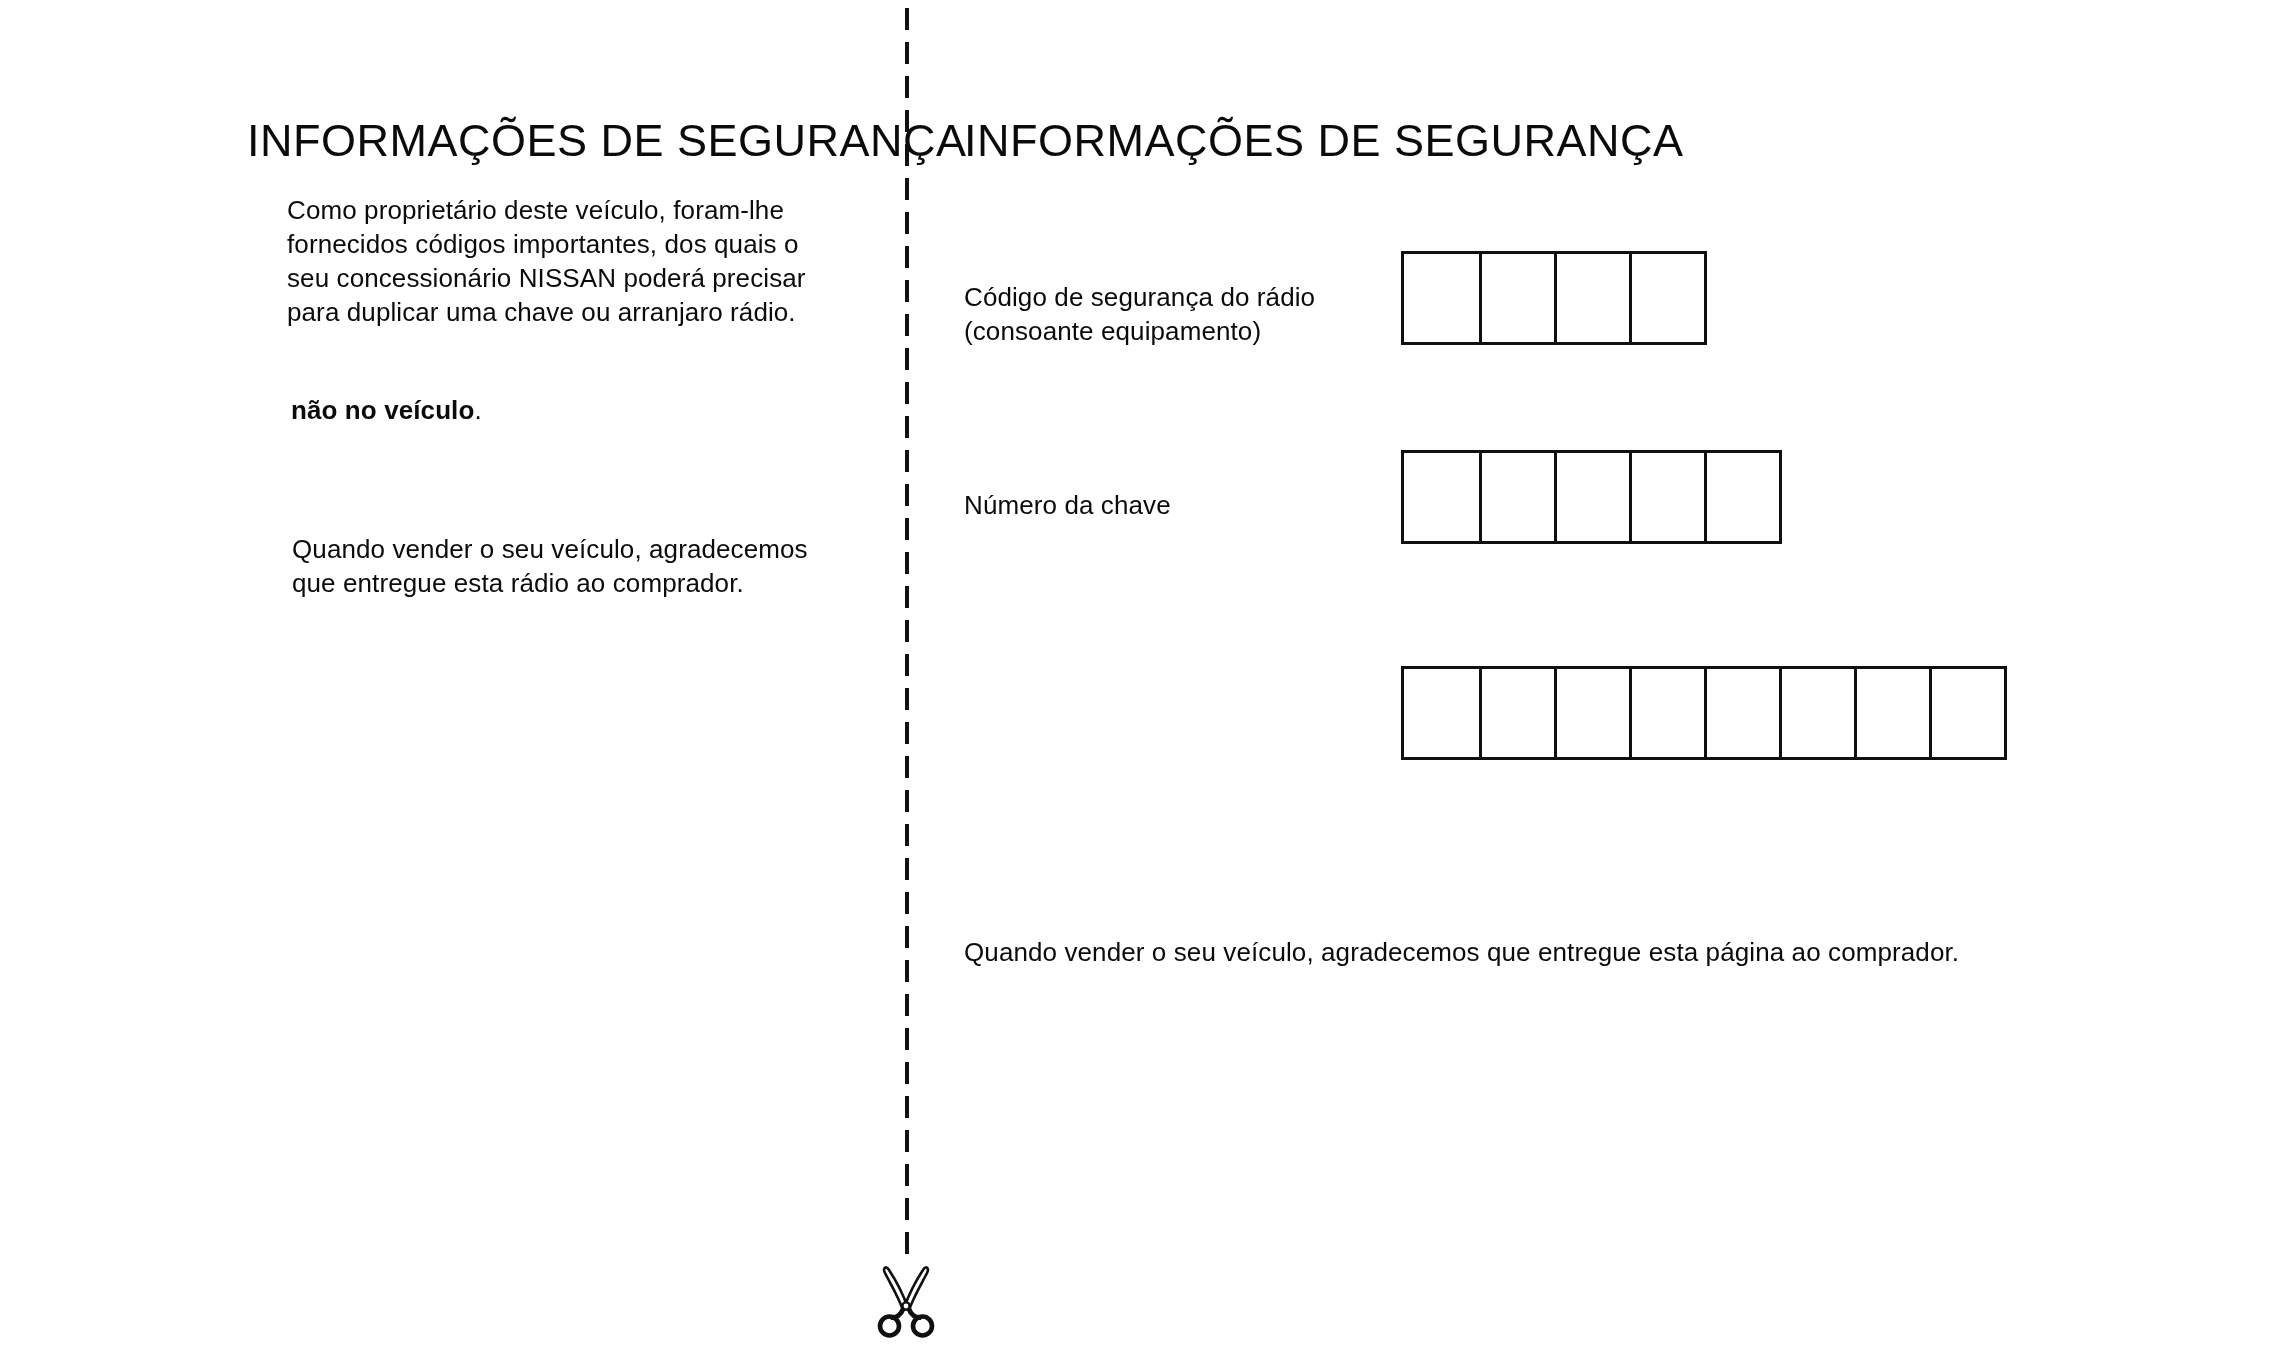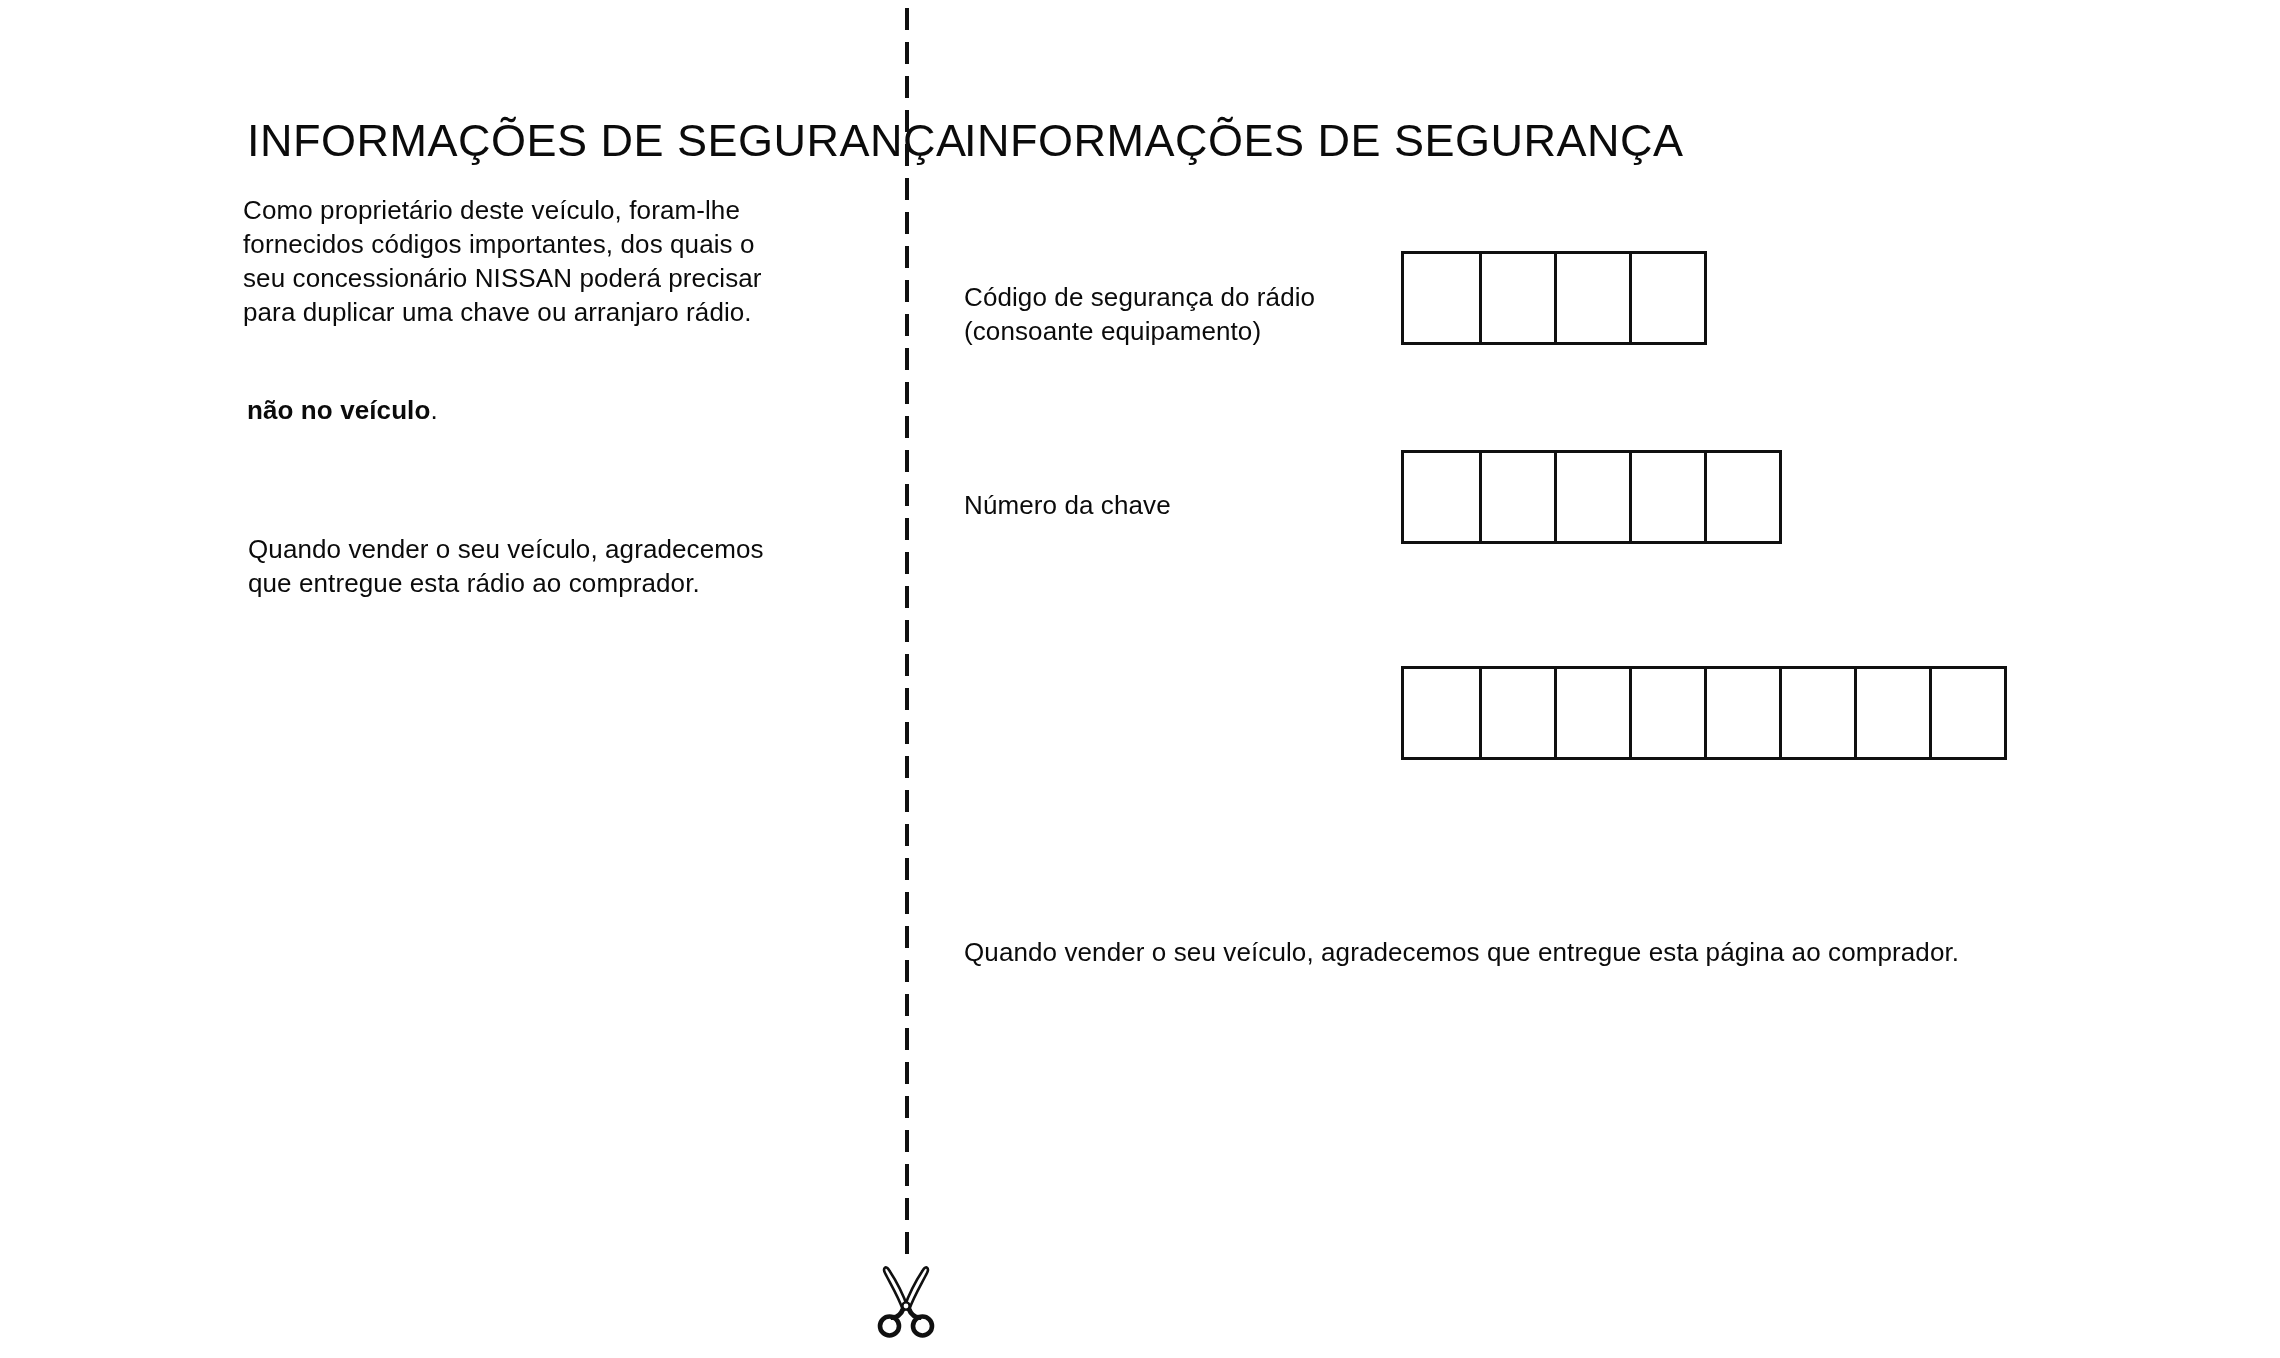--- a/index.html
+++ b/index.html
@@ -23,20 +23,21 @@
     letter-spacing: 0.5px;
     line-height: 1;
     white-space: nowrap;
     color: #0b0b0b;
   }
   .body-text {
     font-size: 26px;
     line-height: 34px;
     white-space: pre-line;
     letter-spacing: 0.1px;
+    margin-left: 44px;
   }
   .label-text {
     font-size: 26px;
     line-height: 34px;
     white-space: pre-line;
     letter-spacing: 0.1px;
   }
   .note-text {
     font-size: 26px;
     line-height: 34px;

